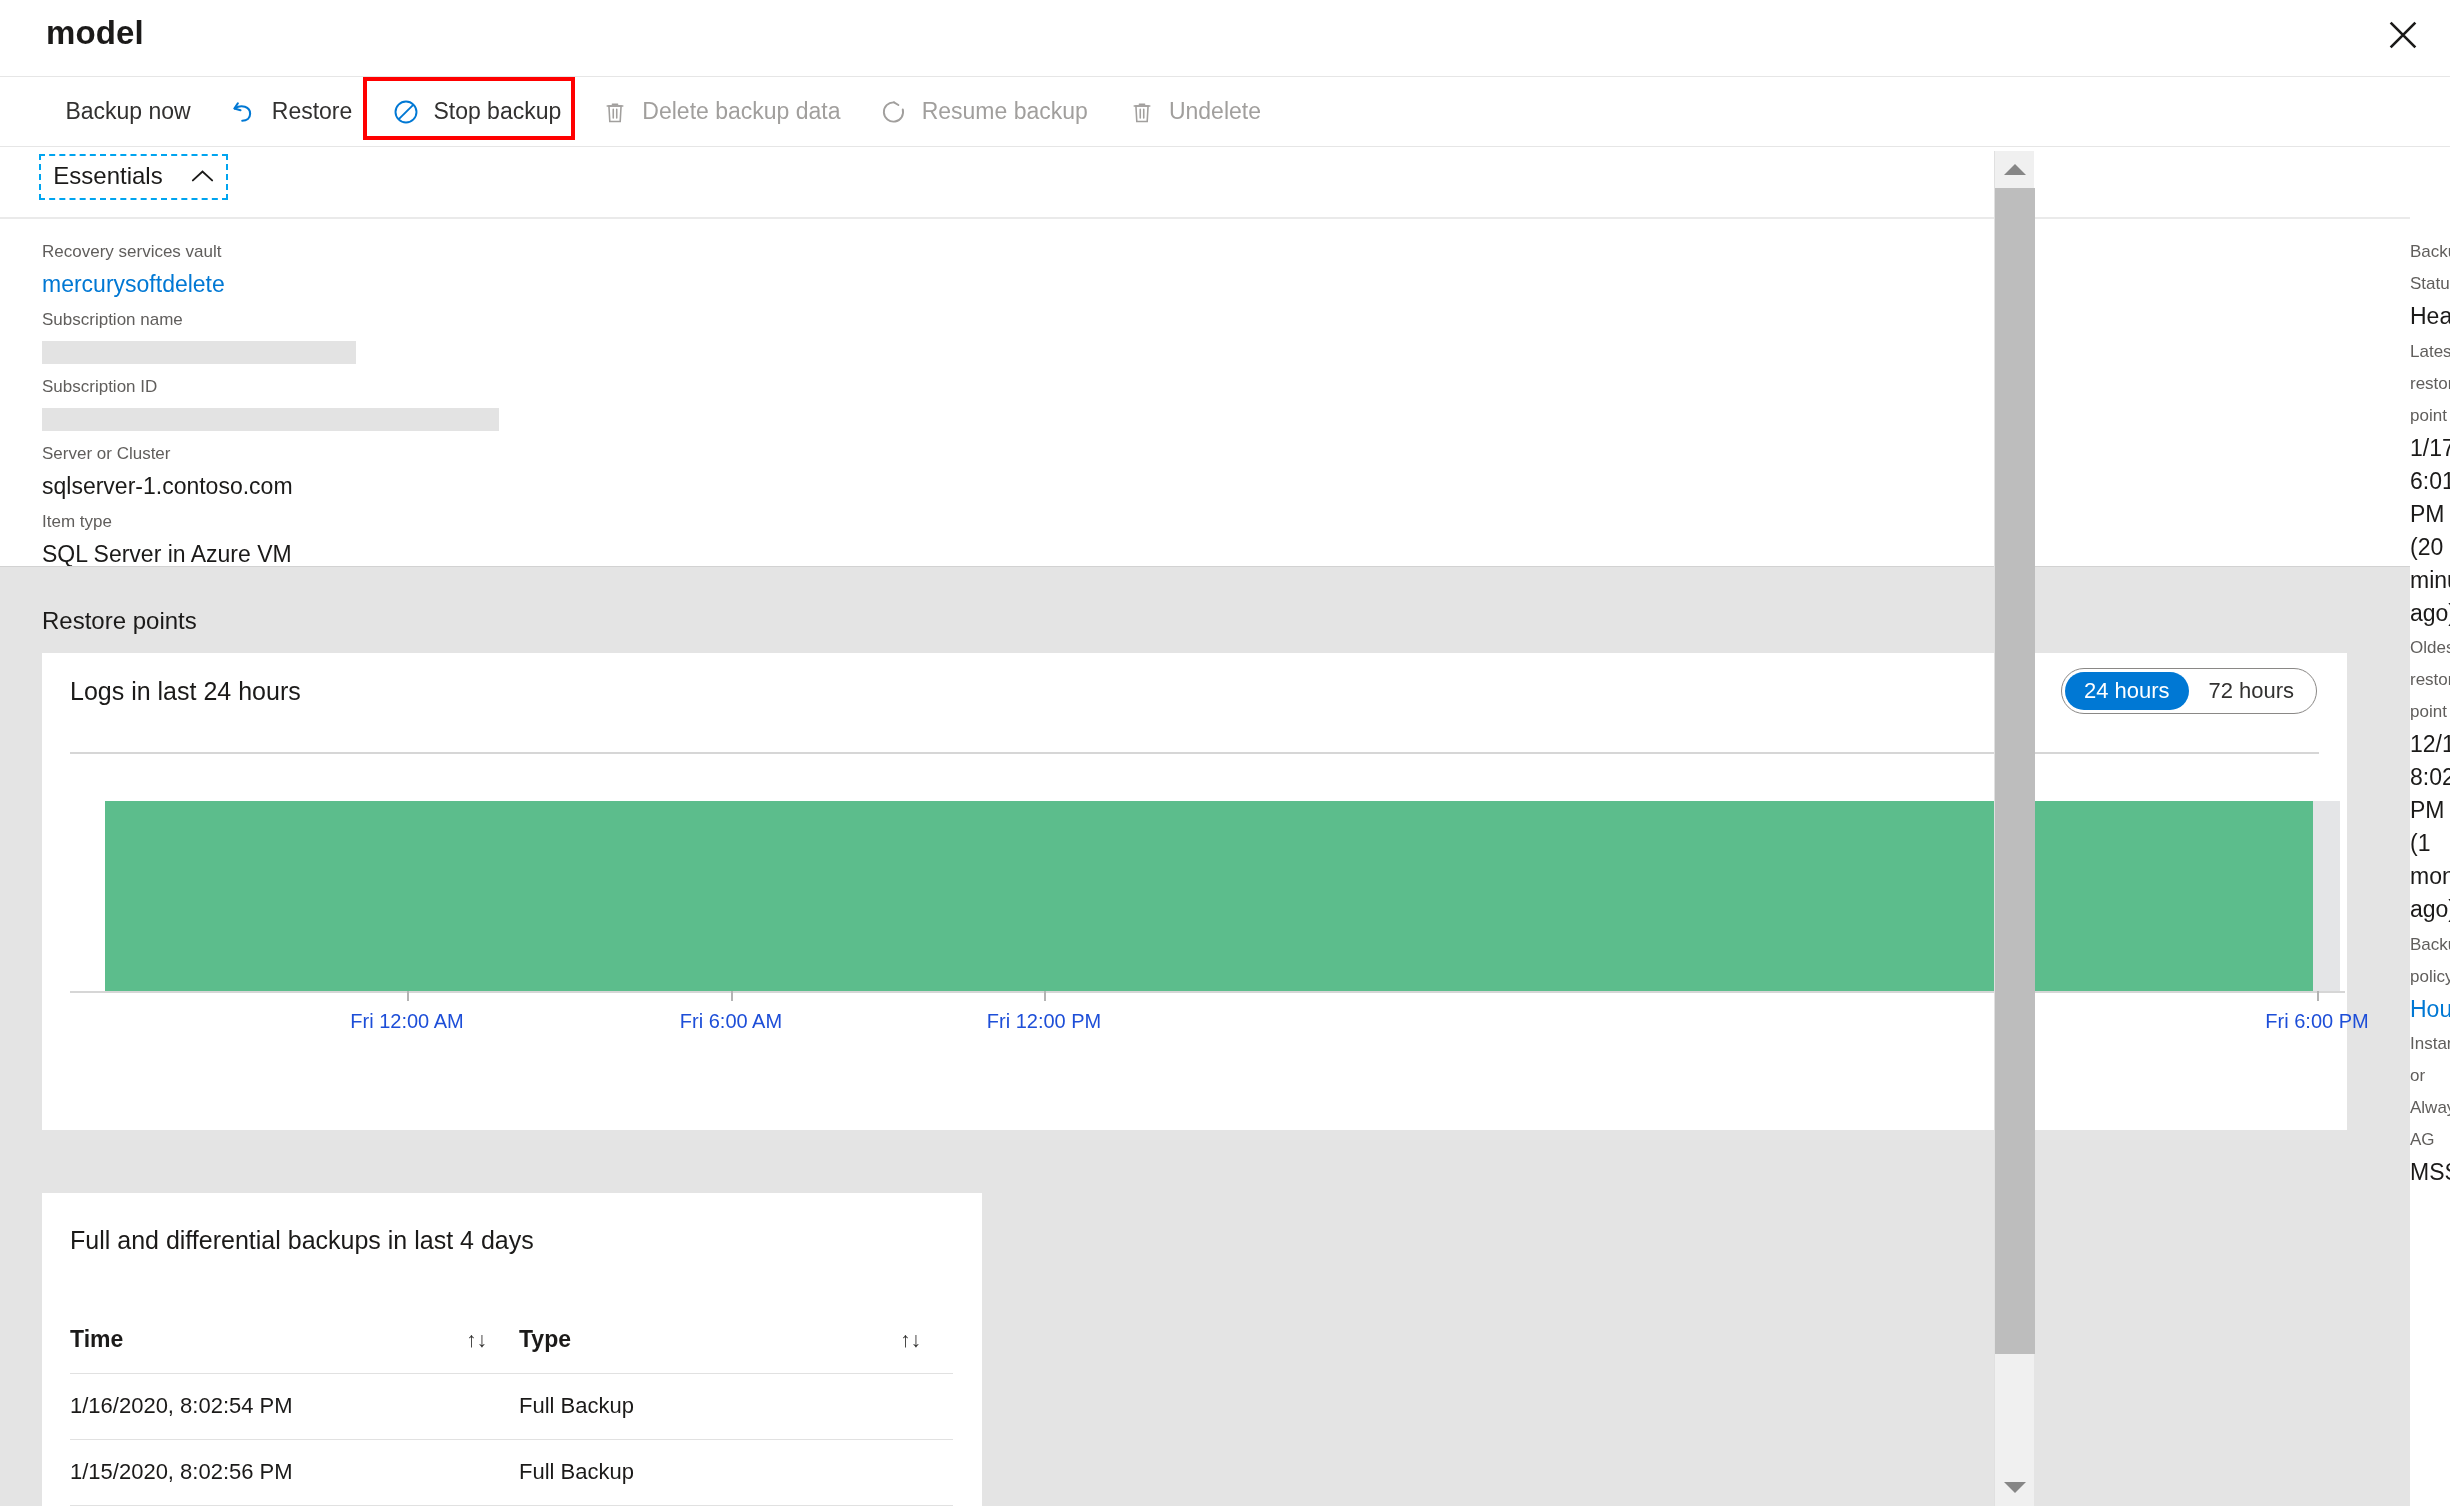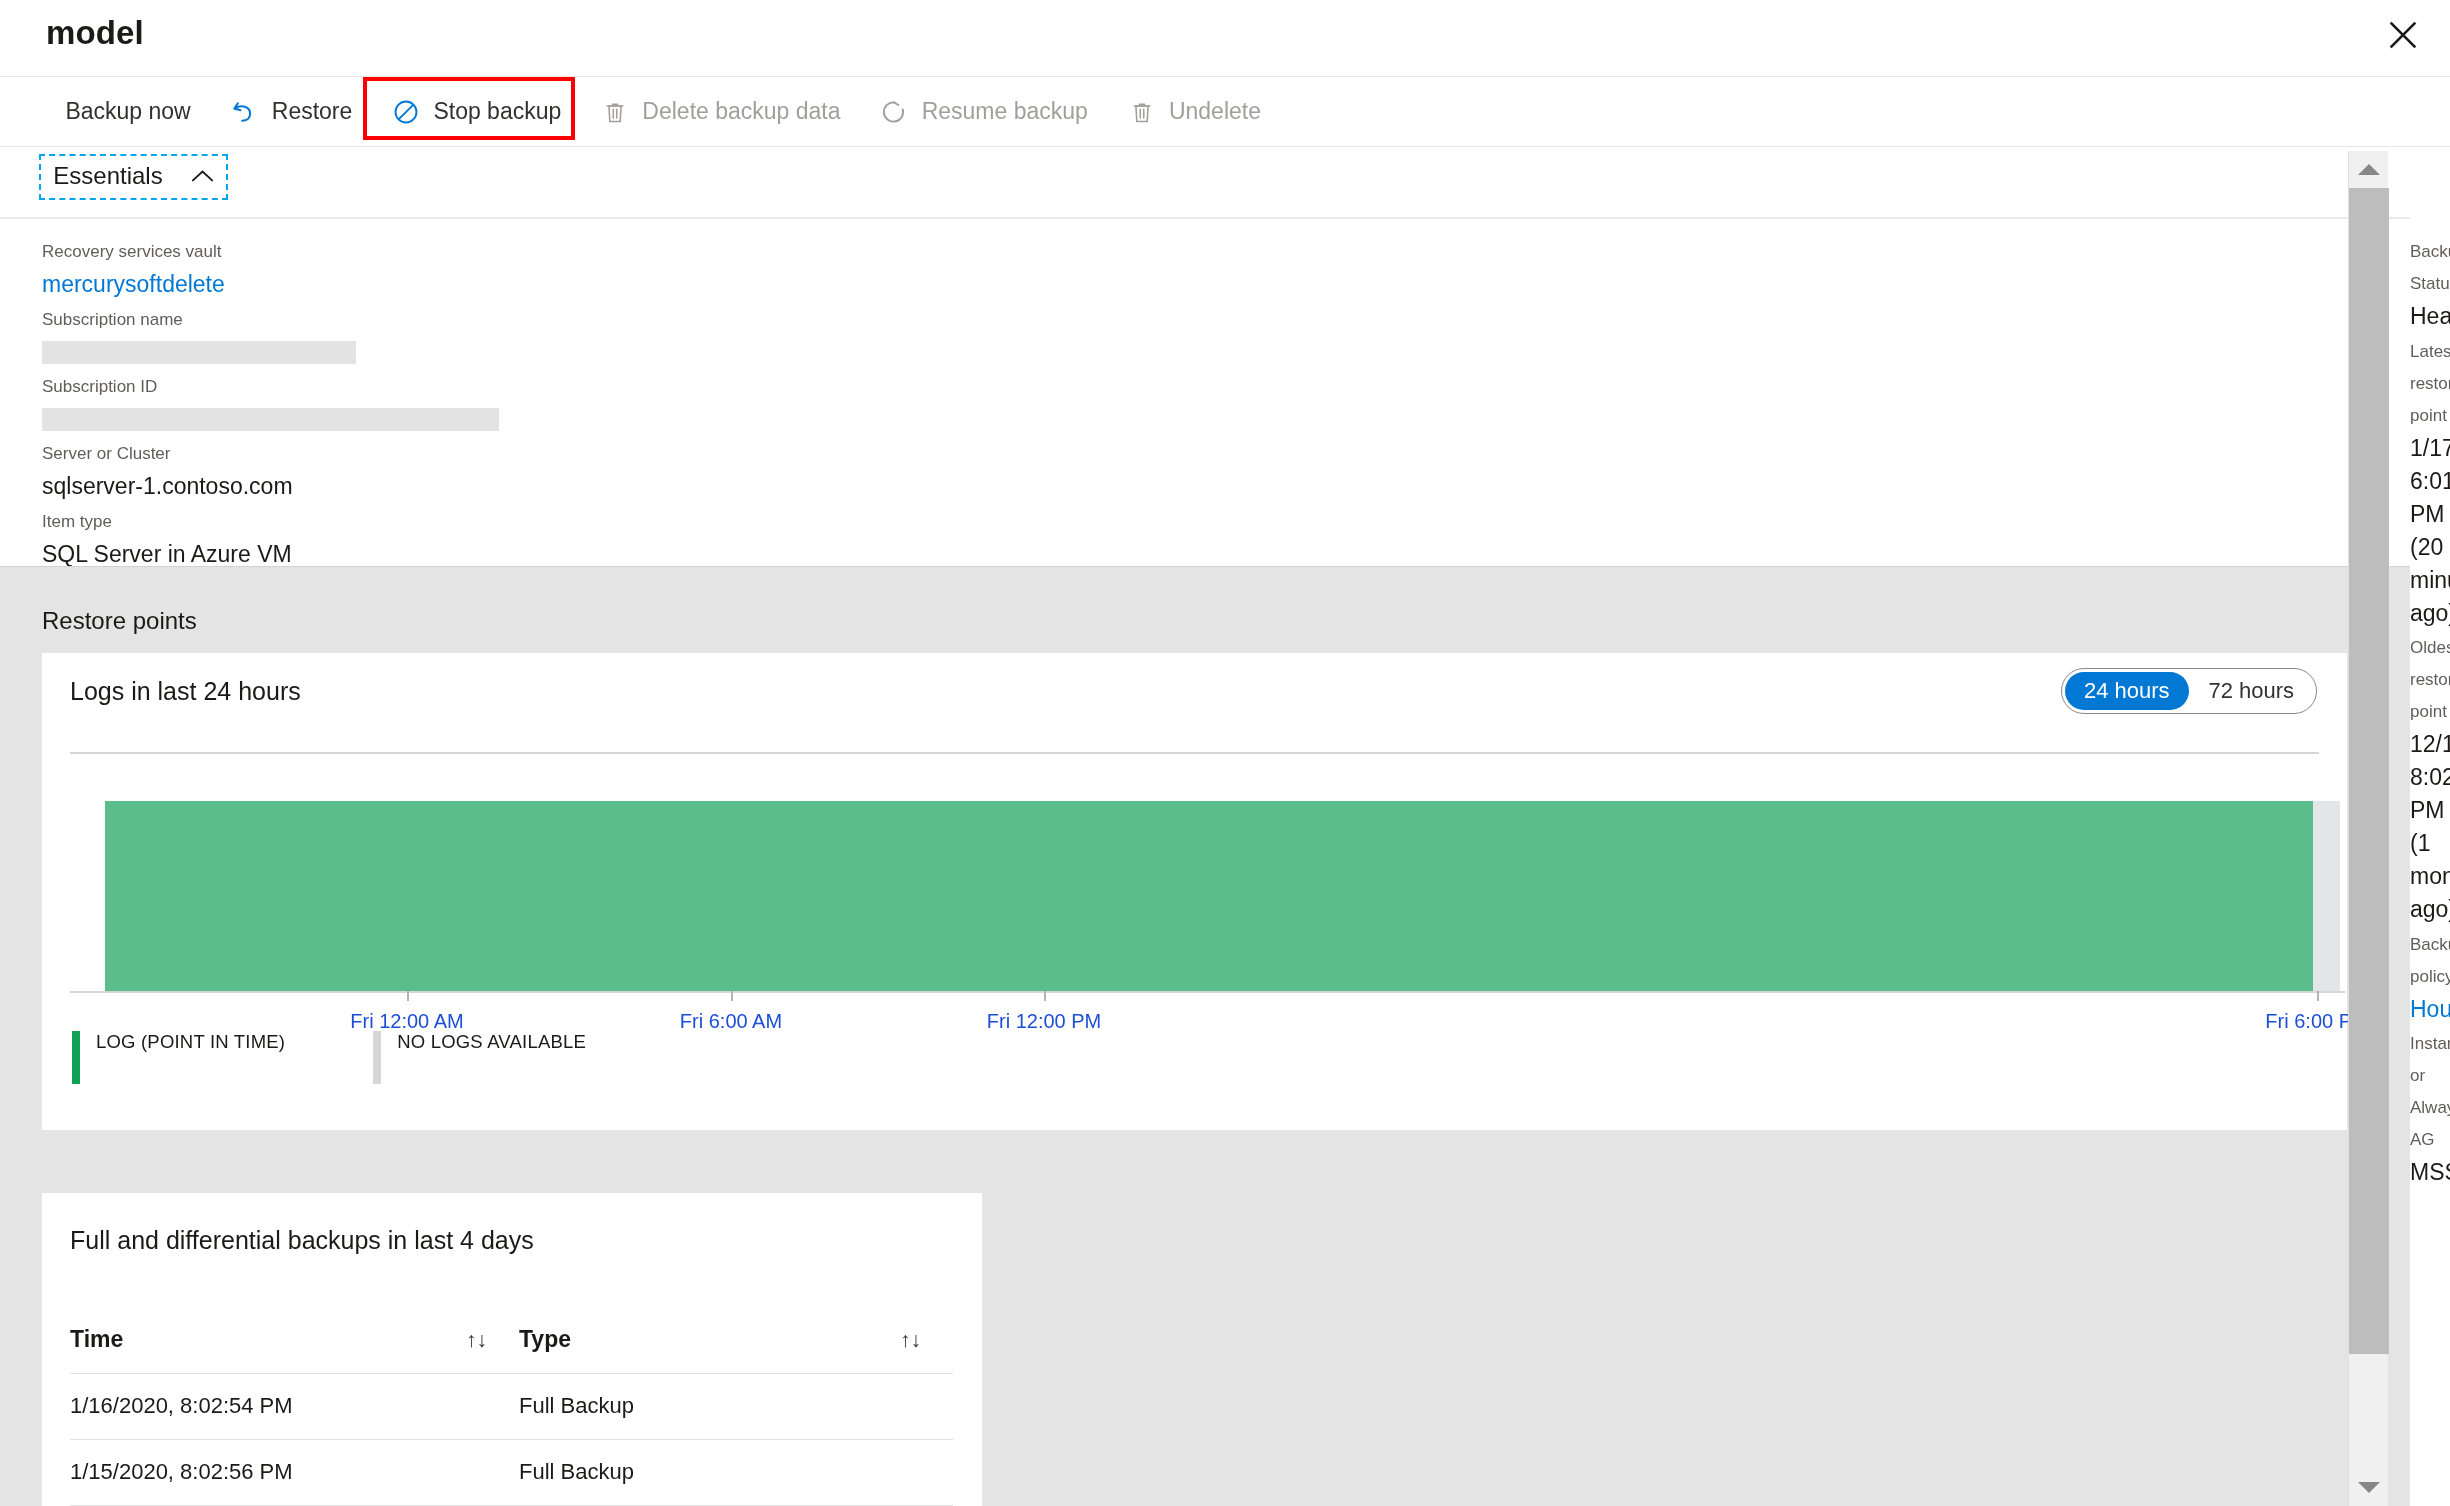--- a/index.html
+++ b/index.html
@@ -2,21 +2,21 @@
 <html style="font-size:14px"><head>
 <meta charset="utf-8">
 <style>
   * { box-sizing: border-box; margin: 0; padding: 0; }
   html, body {
     width: 2450px; height: 1506px;
     font-family: "Liberation Sans", sans-serif;
     background: #ffffff;
     overflow: hidden;
   }
-  .blade { position: relative; width: 2388px; height: 1506px; background: #fff; }
+  .blade { position: relative; width: 2034px; height: 1506px; background: #fff; }
 
   
   .titlebar {
     position: absolute; top: 0; left: 0; width: 2450px; height: 77px;
     border-bottom: 1.8px solid #e6e6e6; background: #fff;
   }
   .blade-title {
     position: absolute; left: 46px; top: 14px;
     font-size: 33px; font-weight: 600; color: #1b1a19; letter-spacing: 0.1px;
   }
@@ -300,30 +300,20 @@
             <div class="tick-lbl" style="left: 337px;">Fri 12:00 AM</div>
             <div class="tick" style="left: 661px;"></div>
             <div class="tick-lbl" style="left: 661px;">Fri 6:00 AM</div>
             <div class="tick" style="left: 974px;"></div>
             <div class="tick-lbl" style="left: 974px;">Fri 12:00 PM</div>
             <div class="tick" style="left: 2247px;"></div>
             <div class="tick-lbl" style="left: 2247px;">Fri 6:00 PM</div>
           </div>
       </div>
 
-      <div class="legend">
-        <div class="legend-item">
-          <span class="legend-sw green"></span>
-          <span class="legend-lbl">LOG (POINT IN TIME)</span>
-        </div>
-        <div class="legend-item">
-          <span class="legend-sw gray"></span>
-          <span class="legend-lbl">NO LOGS AVAILABLE</span>
-        </div>
-      </div>
     </div>
 
     <div class="card backups-card">
       <div class="backups-title">Full and differential backups in last 4 days</div>
       <table class="bk">
         <thead>
           <tr>
             <th class="col-time">
               <div class="thwrap">
                 <span>Time</span>

